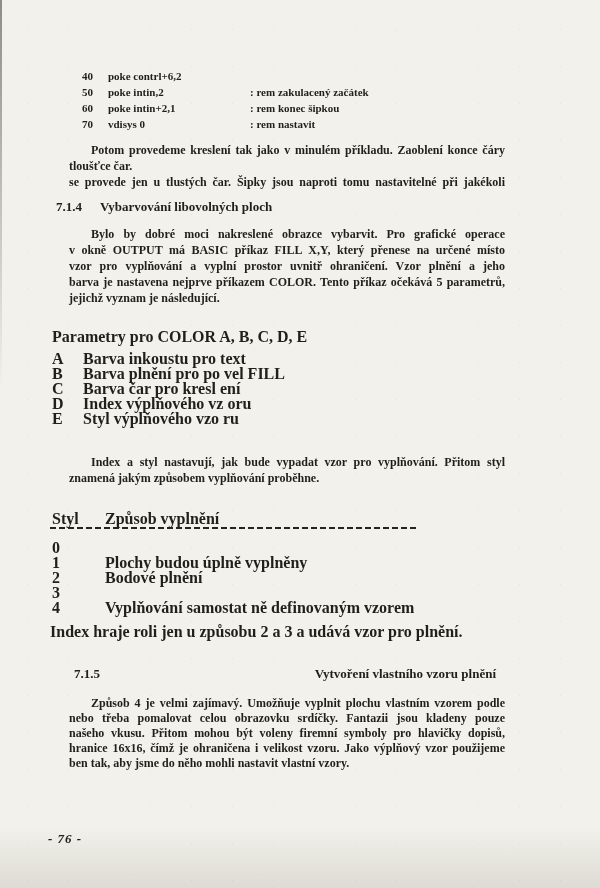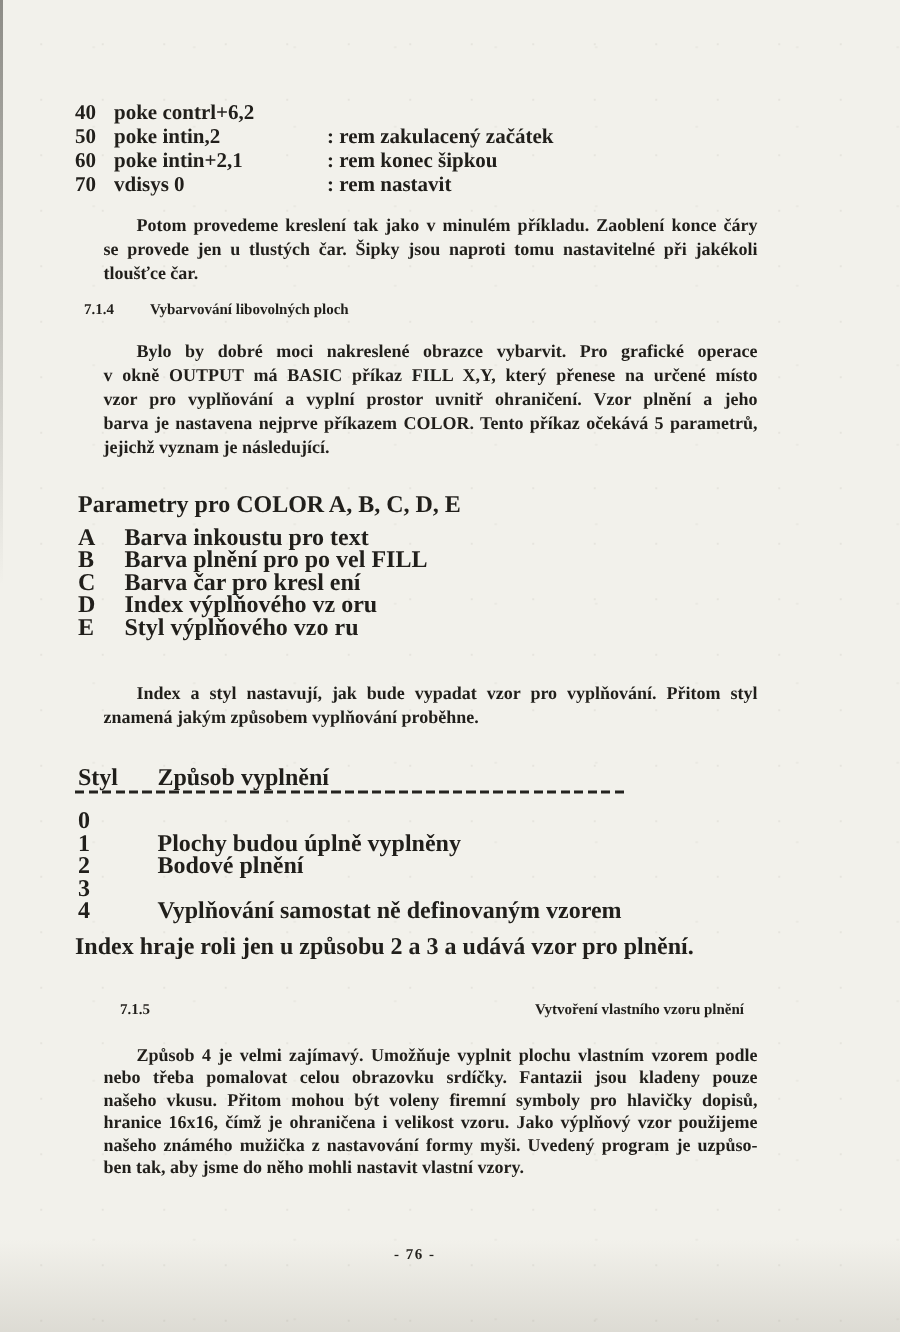--- a/index.html
+++ b/index.html
@@ -12,31 +12,31 @@
       linear-gradient(180deg, rgba(0,0,0,0) 93%, rgba(110,105,90,0.16) 100%);
     background-size:41px 37px, 67px 53px, 100% 100%;
     background-position:7px 11px, 29px 5px, 0 0;
     font-family:"Liberation Serif","DejaVu Serif",serif;
     font-weight:700;color:#211f1b;
   }
   .edge-shadow{position:absolute;left:0;top:0;width:2px;height:390px;
     background:linear-gradient(180deg,#8d8c86,rgba(160,158,150,0));}
   .abs{position:absolute;}
   .lh16{line-height:16px;} .lh15{line-height:15px;}
-  .fs12{font-size:16px;} .fs125{font-size:14px;} .fs13{font-size:10px;}
+  .fs12{font-size:16px;} .fs125{font-size:11px;margin-left:32px;} .fs13{font-size:13px;}
   .jline{font-size:12px;text-align:justify;text-align-last:justify;white-space:normal;margin-left:21px;}
   .jlast{text-align-last:left;}
   .ind{text-indent:22px;}
   .crow{display:grid;grid-template-columns:26px 142px auto;}
   .hrow{display:grid;grid-template-columns:44px auto;}
   .lrow{display:grid;grid-template-columns:31px auto;}
   .trow{display:grid;grid-template-columns:53px auto;}
   .dashes{height:2px;
     background:repeating-linear-gradient(90deg,#24231f 0 6px,transparent 6px 9px);}
-  .pagenum{text-align:center;letter-spacing:1px;}
+  .pagenum{letter-spacing:1px;font-style:italic;}
 </style>
 </head>
 <body>
 
 <div class="page">
   <div class="edge-shadow"></div>
 
   <div class="abs lh16 fs125" style="left:50px;top:68px;width:470px;">
     <div class="crow">
       <span>40</span>
@@ -55,22 +55,22 @@
     </div>
     <div class="crow">
       <span>70</span>
       <span>vdisys 0</span>
       <span>: rem nastavit</span>
     </div>
   </div>
 
   <div class="abs lh16" style="left:48px;top:142px;width:457px;">
     <div class="jline ind">Potom provedeme kreslení tak jako v minulém příkladu. Zaoblení konce čáry</div>
+    <div class="jline jlast">tloušťce čar.</div>
     <div class="jline">se provede jen u tlustých čar. Šipky jsou naproti tomu nastavitelné při jakékoli</div>
-    <div class="jline jlast">tloušťce čar.</div>
   </div>
 
   <div class="abs lh16 fs13 hrow" style="left:56px;top:199px;width:440px;">
     <span>7.1.4</span>
     <span>Vybarvování libovolných ploch</span>
   </div>
 
   <div class="abs lh16" style="left:48px;top:226px;width:457px;">
     <div class="jline ind">Bylo by dobré moci nakreslené obrazce vybarvit. Pro grafické operace</div>
     <div class="jline">v okně OUTPUT má BASIC příkaz FILL X,Y, který přenese na určené místo</div>
@@ -140,18 +140,17 @@
   <div class="abs lh16 fs13 hrow" style="left:56px;top:666px;width:440px;text-align:right;">
     <span>7.1.5</span>
     <span>Vytvoření vlastního vzoru plnění</span>
   </div>
 
   <div class="abs lh15" style="left:48px;top:696px;width:457px;">
     <div class="jline ind">Způsob 4 je velmi zajímavý. Umožňuje vyplnit plochu vlastním vzorem podle</div>
     <div class="jline">nebo třeba pomalovat celou obrazovku srdíčky. Fantazii jsou kladeny pouze</div>
     <div class="jline">našeho vkusu. Přitom mohou být voleny firemní symboly pro hlavičky dopisů,</div>
     <div class="jline">hranice 16x16, čímž je ohraničena i velikost vzoru. Jako výplňový vzor použijeme</div>
-    <div class="jline">našeho známého mužička z nastavování formy myši. Uvedený program je uzpůso-</div>
     <div class="jline jlast">ben tak, aby jsme do něho mohli nastavit vlastní vzory.</div>
   </div>
 
   <div class="abs fs13 pagenum" style="left:48px;top:831px;width:457px;">- 76 -</div>
 </div>
 
 </body></html>

